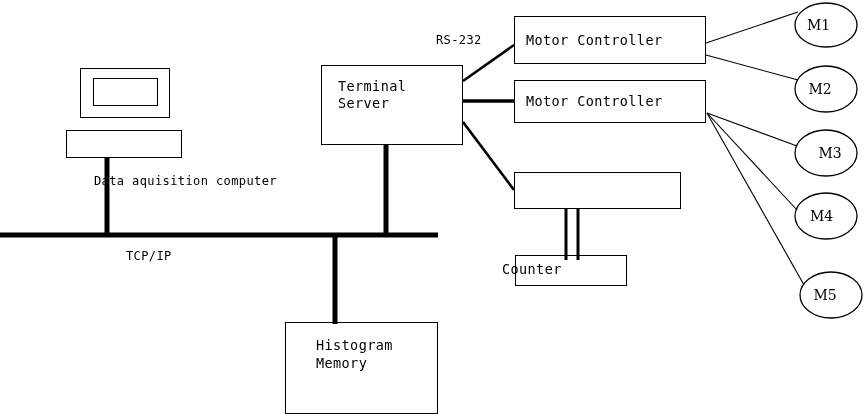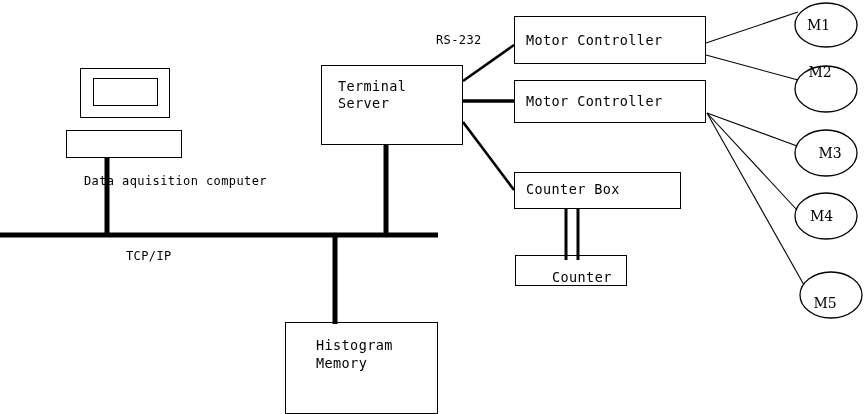--- a/index.html
+++ b/index.html
@@ -94,45 +94,44 @@
     <ellipse id="motor-m1" cx="826" cy="25" rx="31" ry="22" fill="none" stroke="#000000" stroke-width="1.3"></ellipse>
     <ellipse id="motor-m2" cx="826" cy="89" rx="31" ry="23" fill="none" stroke="#000000" stroke-width="1.3"></ellipse>
     <ellipse id="motor-m3" cx="826" cy="153" rx="31" ry="23" fill="none" stroke="#000000" stroke-width="1.3"></ellipse>
     <ellipse id="motor-m4" cx="826" cy="216" rx="31" ry="23" fill="none" stroke="#000000" stroke-width="1.3"></ellipse>
     <ellipse id="motor-m5" cx="831" cy="295" rx="31" ry="23" fill="none" stroke="#000000" stroke-width="1.3"></ellipse>
   </svg>
 
   <div class="node-box" style="left:80px; top:68px; width:90px; height:50px;"></div>
   <div class="node-box" style="left:93px; top:78px; width:65px; height:28px;"></div>
   <div class="node-box" style="left:66px; top:130px; width:116px; height:28px;"></div>
-  <div class="plain-label" style="left:68px; top:173px;padding-left:16px;">Data aquisition computer</div>
+  <div class="plain-label" style="left:78px; top:173px;padding-left:16px;">Data aquisition computer</div>
 
   <div class="node-box" style="left:321px; top:65px; width:142px; height:80px;"></div>
   <div class="node-label" style="left:338px; top:78px;">Terminal</div>
   <div class="node-label" style="left:338px; top:95px;">Server</div>
 
   <div class="node-box" style="left:514px; top:16px; width:192px; height:48px;"></div>
   <div class="node-label" style="left:526px; top:32px;">Motor Controller</div>
 
   <div class="node-box" style="left:514px; top:80px; width:192px; height:43px;"></div>
   <div class="node-label" style="left:526px; top:93px;">Motor Controller</div>
 
   <div class="node-box" style="left:514px; top:172px; width:167px; height:37px;"></div>
-  <div class="node-label" style="left:526px; top:181px;">Counter Box</div>
 
   <div class="node-box" style="left:515px; top:255px; width:112px; height:31px;"></div>
-  <div class="node-label" style="left:552px; top:261px;margin-top:8px;">Counter</div>
+  <div class="node-label" style="left:502px; top:261px;">Counter</div>
 
   <div class="node-box" style="left:285px; top:322px; width:153px; height:92px;"></div>
   <div class="node-label" style="left:316px; top:337px;">Histogram</div>
   <div class="node-label" style="left:316px; top:355px;">Memory</div>
 
   <div class="plain-label" style="left:436px; top:32px;">RS-232</div>
 
   <div class="plain-label" style="left:126px; top:248px;">TCP/IP</div>
 
   <div class="ellipse-label" style="left:796px; top:17px; width:45px;">M1</div>
-  <div class="ellipse-label" style="left:796px; top:64px; width:48px;">M2</div>
+  <div class="ellipse-label" style="left:796px; top:81px; width:48px;">M2</div>
   <div class="ellipse-label" style="left:796px; top:145px; width:68px;">M3</div>
   <div class="ellipse-label" style="left:796px; top:208px; width:51px;">M4</div>
-  <div class="ellipse-label" style="left:801px; top:287px; width:48px;margin-top:8px;">M5</div>
+  <div class="ellipse-label" style="left:801px; top:287px; width:48px;">M5</div>
 
 </div>
 
 </body></html>

